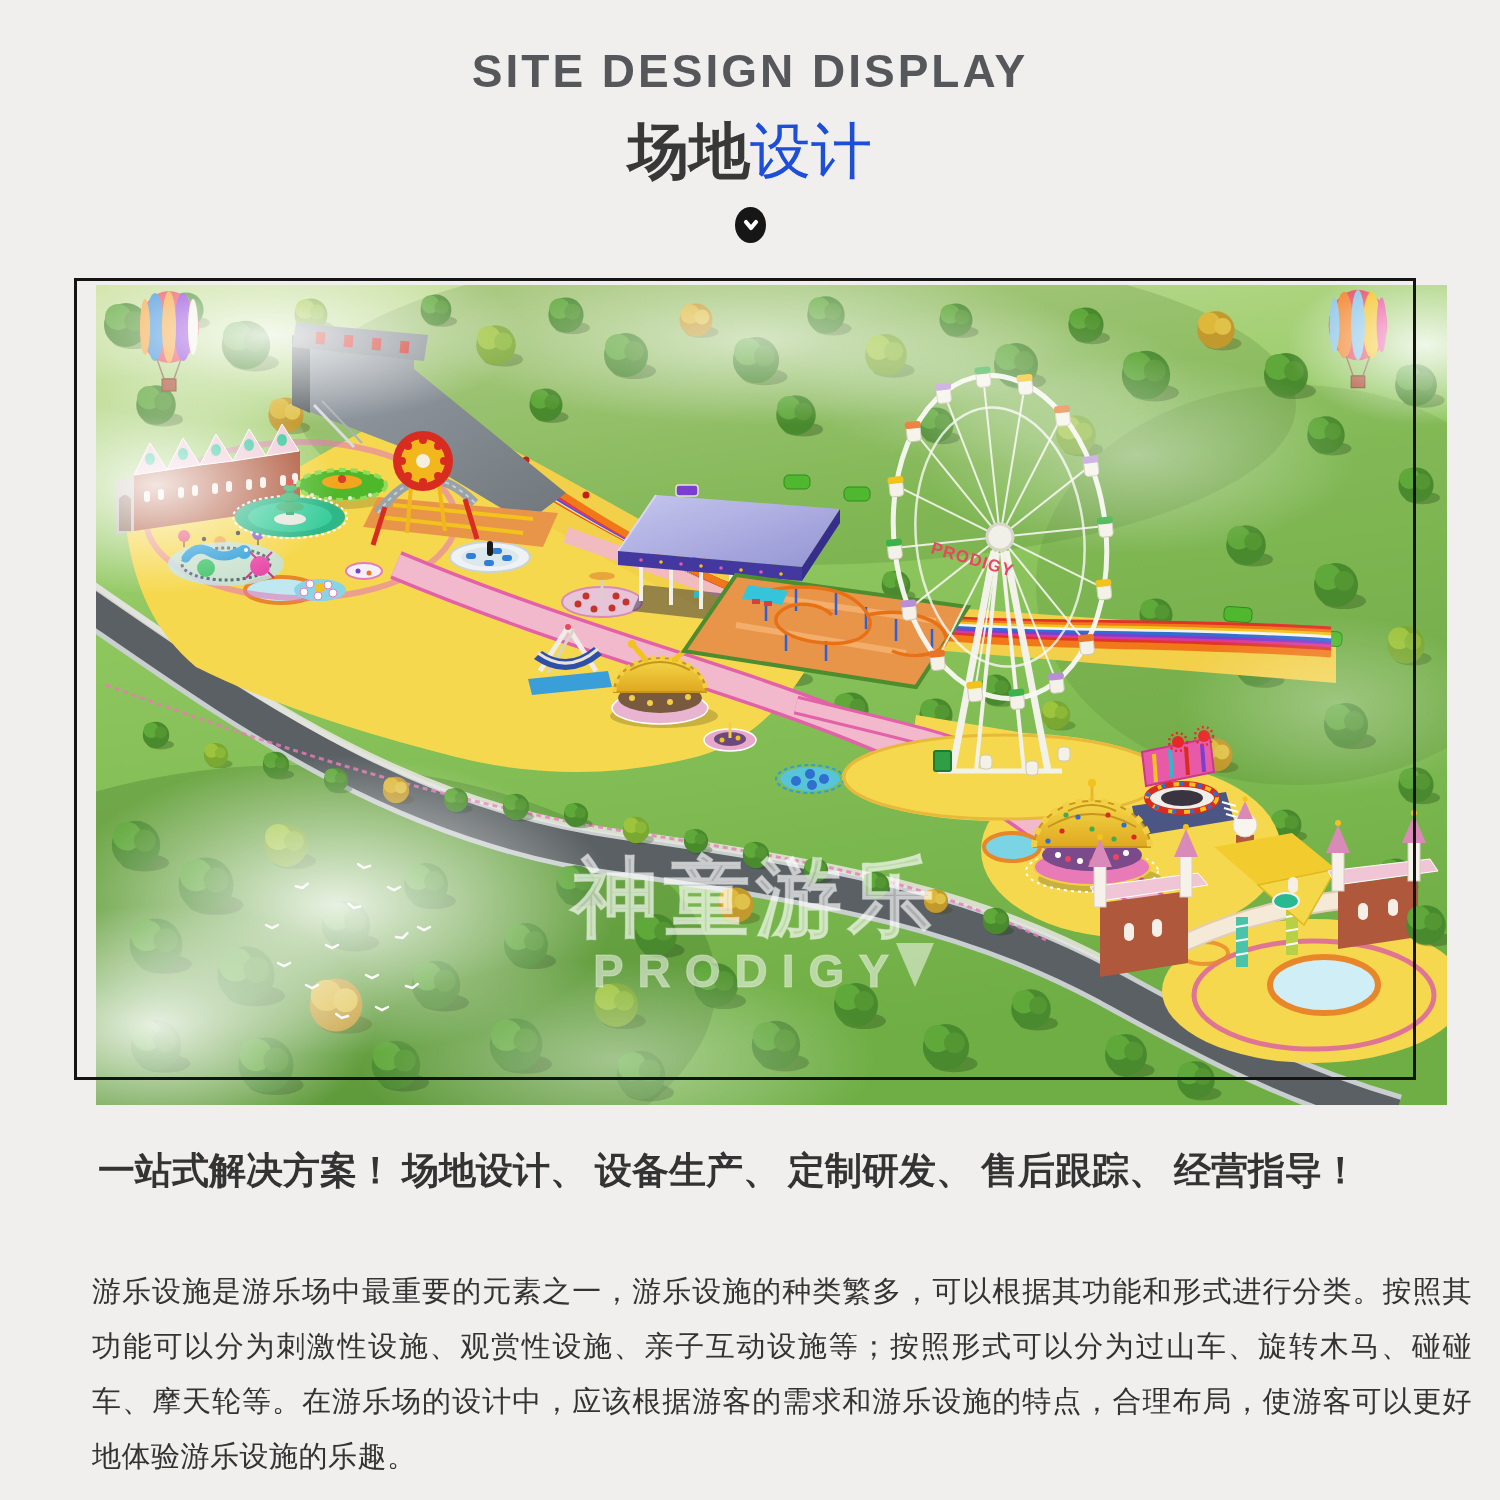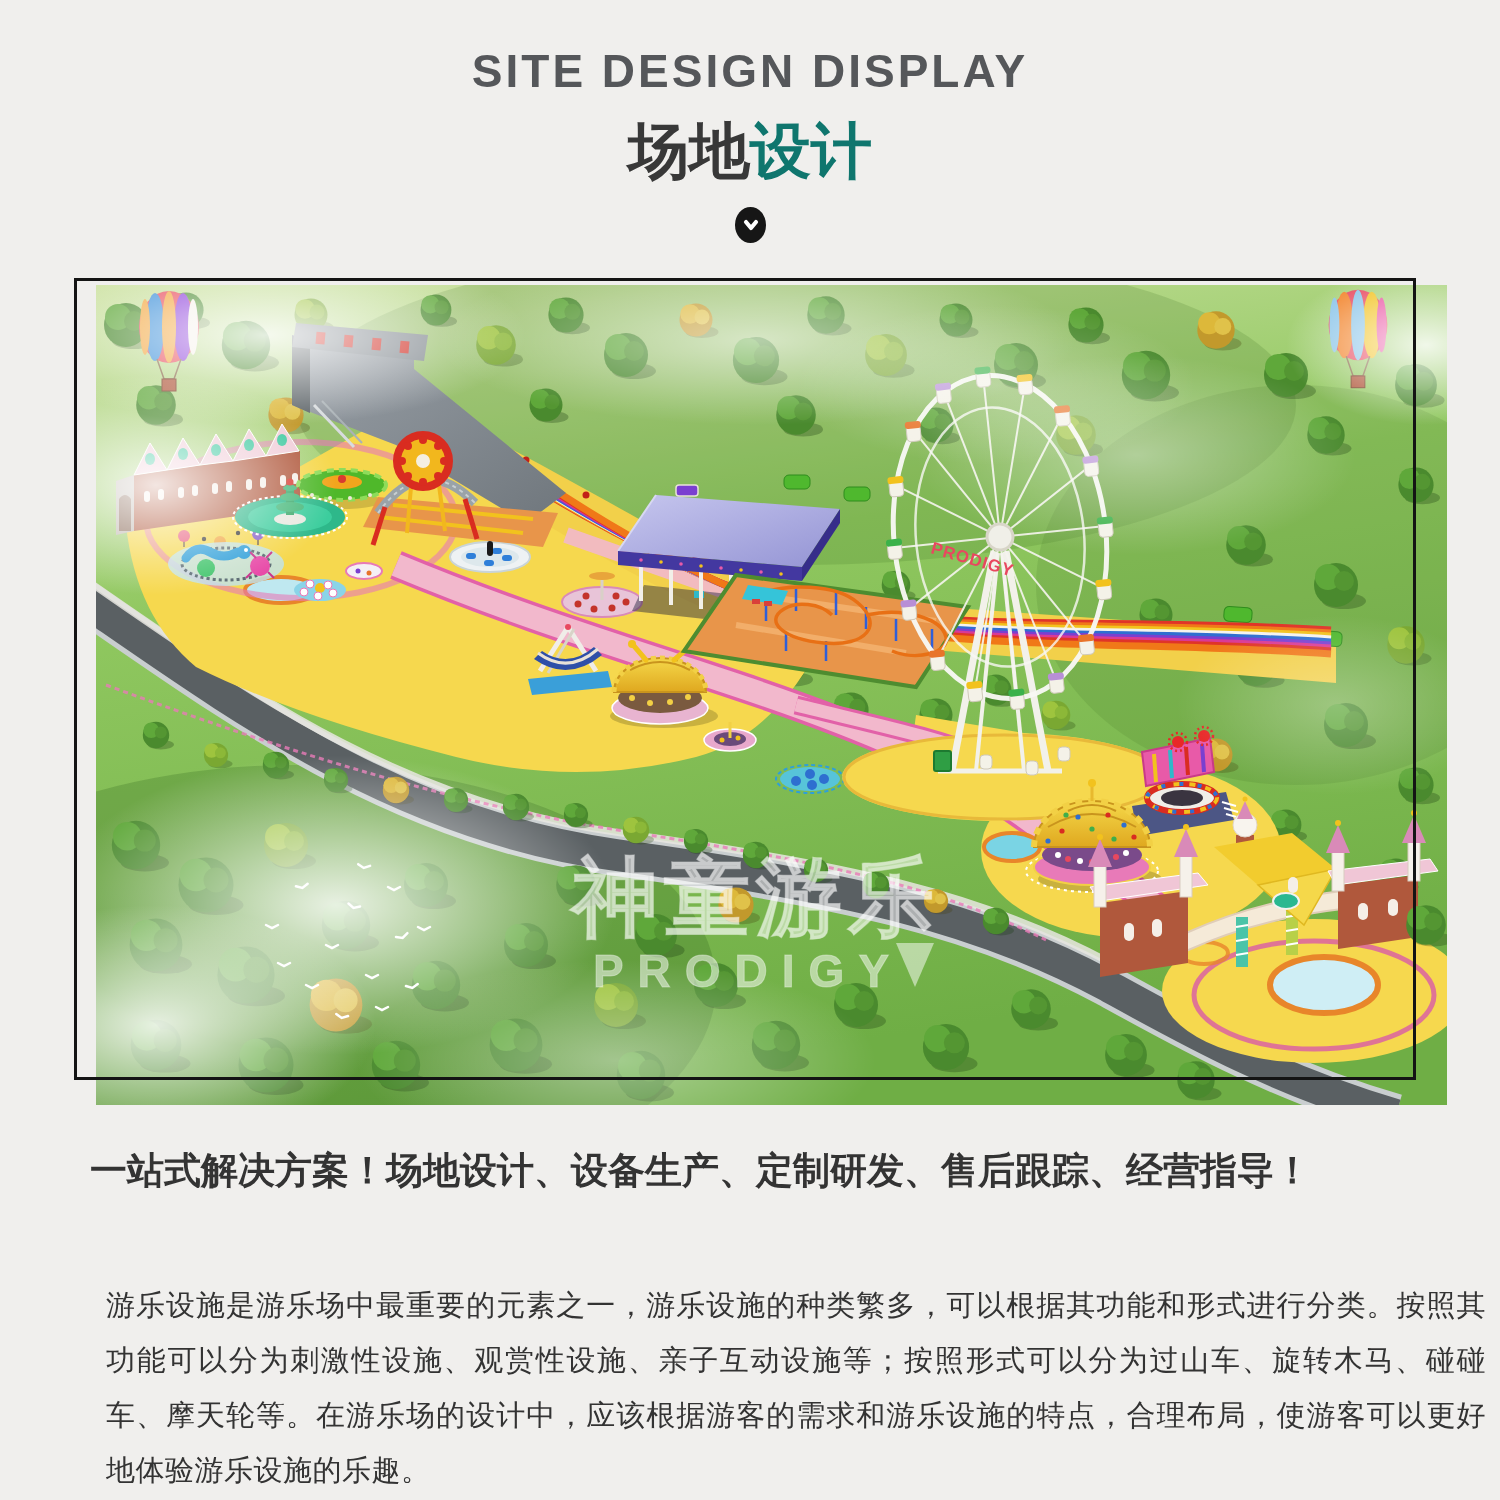--- a/index.html
+++ b/index.html
@@ -13,46 +13,46 @@
   .title-en{
     left:0;right:0;top:44px;text-align:center;
     font-size:46px;font-weight:700;letter-spacing:3px;
     color:#55575a;margin:0;
   }
   .title-zh{
     left:0;right:0;top:116px;text-align:center;
     font-size:61px;color:#3d3d3d;margin:0;line-height:1.15;
   }
   .title-zh .zh-b{font-weight:800;color:#383838;}
-  .title-zh .zh-l{font-weight:700;color:#0f766e;}
+  .title-zh .zh-l{font-weight:400;color:#1d4ed8;}
   .scroll-arrow{
     left:735px;top:207px;width:31px;height:36px;border-radius:50%;
     background:#161616;display:flex;align-items:center;justify-content:center;
     cursor:pointer;
   }
   
   .pic-frame{
     left:74px;top:278px;width:1342px;height:802px;
     border:3px solid #141414;box-sizing:border-box;
     z-index:3;pointer-events:none;background:transparent;
   }
   .pic{
     left:96px;top:285px;width:1351px;height:820px;z-index:2;display:block;
   }
   
   .intro-heading{
     left:90px;top:1143px;width:1390px;
     font-size:37px;line-height:56px;color:#333;margin:0;
   }
   .intro-heading .row1{font-weight:800;display:block;}
-  .intro-heading .b{font-weight:800;}
+  .intro-heading .b{font-weight:800;margin-left:8px;}
   .intro-heading .n{font-weight:700;}
   .intro-para{
     left:90px;top:1262px;width:1380px;
-    font-size:29px;line-height:55px;color:#333;margin:16px;
+    font-size:29px;line-height:55px;color:#333;margin:2px;
     text-align:justify;letter-spacing:.5px;
   }
 </style>
 </head>
 <body>
 
 <h1 class="abs title-en">SITE DESIGN DISPLAY</h1>
 <h2 class="abs title-zh"><span class="zh-b">场地</span><span class="zh-l">设计</span></h2>
 <div class="abs scroll-arrow">
   <svg width="20" height="20" viewBox="0 0 20 20">

